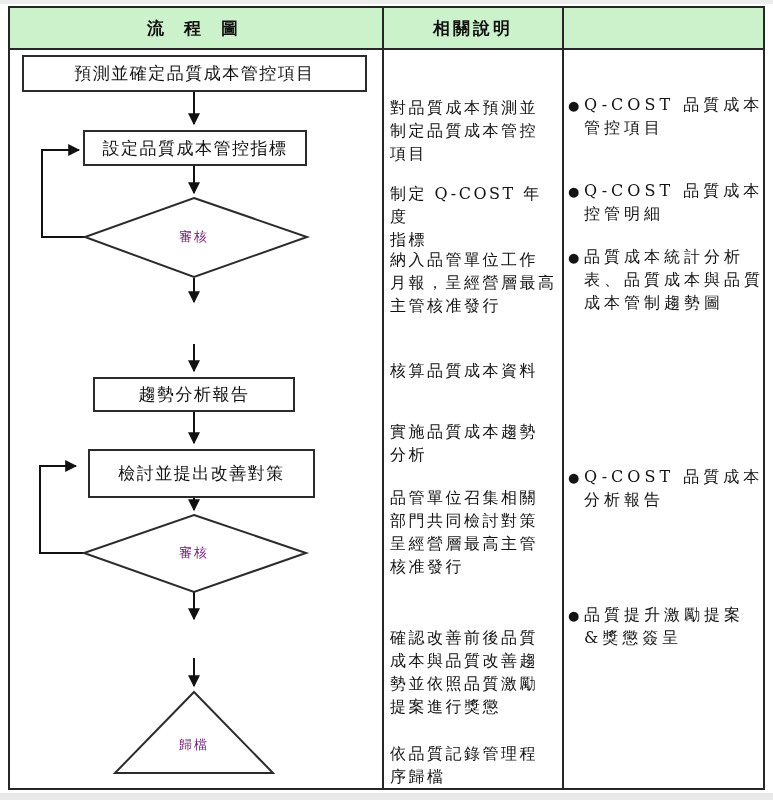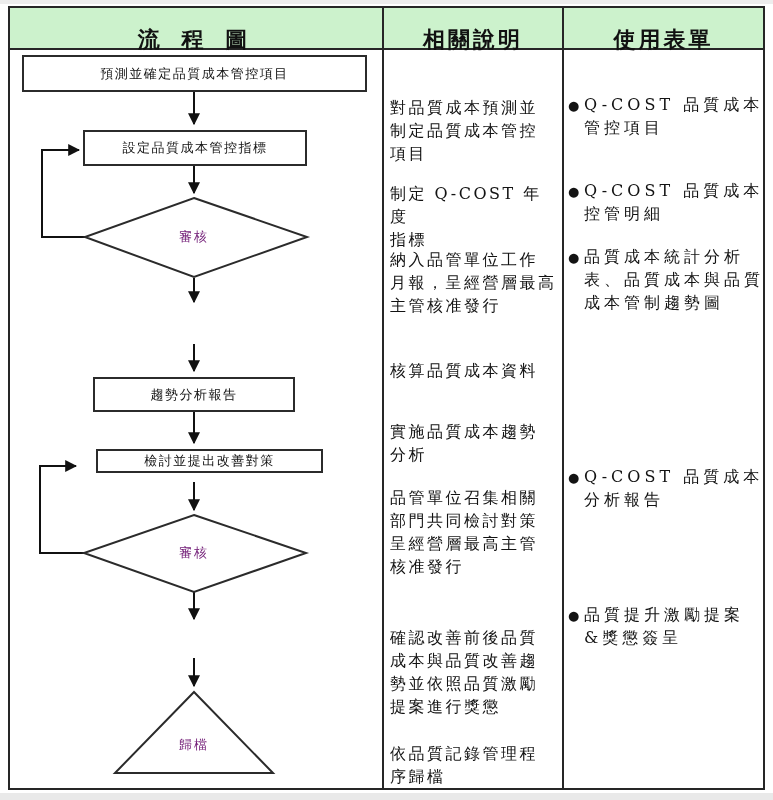--- a/index.html
+++ b/index.html
@@ -44,40 +44,40 @@
     position: absolute; top: 0; bottom: 0; width: 2px;
     background: #262626;
   }
   #vline-1 { left: 372px; }
   #vline-2 { left: 552px; }
   .header-sep {
     position: absolute; left: 0; top: 40px; width: 100%; height: 2px;
     background: #262626;
   }
   .header-cell {
-    position: absolute; top: 12px; height: 40px;
+    position: absolute; top: 0; height: 40px;
     display: flex; align-items: center; justify-content: center;
-    font-size: 22px; font-weight: bold; color: #111;
+    font-size: 17px; font-weight: bold; color: #111;
   }
   #header-cell-1 { left: 0; width: 372px; letter-spacing: 7px; }
   #header-cell-2 { left: 374px; width: 178px; letter-spacing: 3px; }
   #header-cell-3 { left: 554px; width: 199px; letter-spacing: 3px; }
 
   
   #connector-svg {
     position: absolute; left: 0; top: 0; width: 773px; height: 800px;
     z-index: 1;
   }
   .flow-box {
     position: absolute;
     border: 2px solid #2b2b2b;
     background: #ffffff;
     box-sizing: border-box;
     display: flex; align-items: center; justify-content: center;
-    font-size: 13px; letter-spacing: 1.5px; color: #111;
+    font-size: 17px; letter-spacing: 1.5px; color: #111;
     z-index: 2;
   }
   .flow-label {
     position: absolute;
     display: flex; align-items: center; justify-content: center;
     font-size: 13px; letter-spacing: 2px; color: #701a75;
     z-index: 2;
   }
 
   
@@ -111,21 +111,20 @@
   <div class="scan-edge-top"></div>
   <div class="scan-edge-bottom"></div>
 
   <div id="table-frame">
     <div class="header-bg"></div>
     <div class="vline" id="vline-1"></div>
     <div class="vline" id="vline-2"></div>
     <div class="header-sep"></div>
     <div class="header-cell" id="header-cell-1">流 程 圖</div>
     <div class="header-cell" id="header-cell-2">相關說明</div>
-    <div class="header-cell" id="header-cell-3">使用表單</div>
   </div>
 
   <svg id="connector-svg" viewBox="0 0 773 800">
     <defs>
       <marker id="arrow" viewBox="0 0 10 10" refX="9" refY="5" markerWidth="6" markerHeight="6" orient="auto-start-reverse">
         <path d="M0,0 L10,5 L0,10 z" fill="#111"></path>
       </marker>
     </defs>
     <g stroke="#111" stroke-width="2" fill="none">
       <line x1="194" y1="92" x2="194" y2="124" marker-end="url(#arrow)"></line>
@@ -142,21 +141,21 @@
     <g stroke="#2b2b2b" stroke-width="2" fill="#ffffff">
       <polygon points="194,198 307,237 194,277 85,237"></polygon>
       <polygon points="194,515 306,553 194,592 84,553"></polygon>
       <polygon points="194,692 273,773 115,773"></polygon>
     </g>
   </svg>
 
   <div class="flow-box" style="left:22px;  top:55px;  width:345px; height:37px;">預測並確定品質成本管控項目</div>
   <div class="flow-box" style="left:83px;  top:130px; width:224px; height:36px;">設定品質成本管控指標</div>
   <div class="flow-box" style="left:93px;  top:377px; width:202px; height:35px;">趨勢分析報告</div>
-  <div class="flow-box" style="left:96px;  top:449px; width:227px; height:24px;">檢討並提出改善對策</div>
+  <div class="flow-box" style="left:88px;  top:449px; width:227px; height:49px;">檢討並提出改善對策</div>
 
   <div class="flow-label" style="left:154px; top:222px; width:80px; height:30px;">審核</div>
   <div class="flow-label" style="left:154px; top:538px; width:80px; height:30px;">審核</div>
   <div class="flow-label" style="left:154px; top:730px; width:80px; height:30px;">歸檔</div>
 
   <div id="col-descriptions">
     <div class="desc-item" style="top:48px;">對品質成本預測並
 制定品質成本管控
 項目</div>
     <div class="desc-item" style="top:134px;">制定 Q-COST 年度

